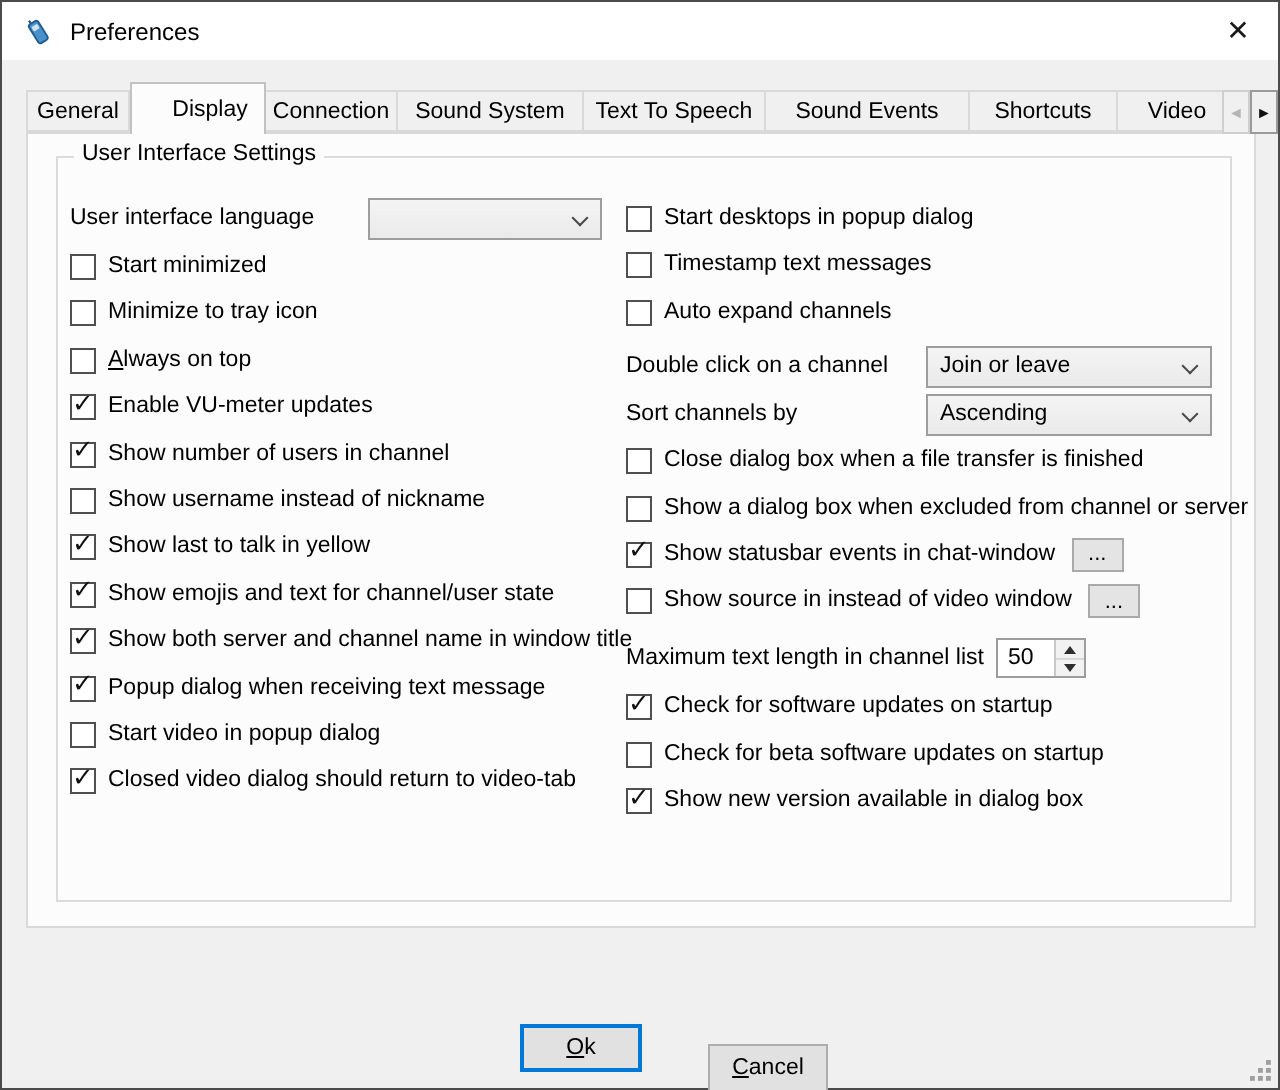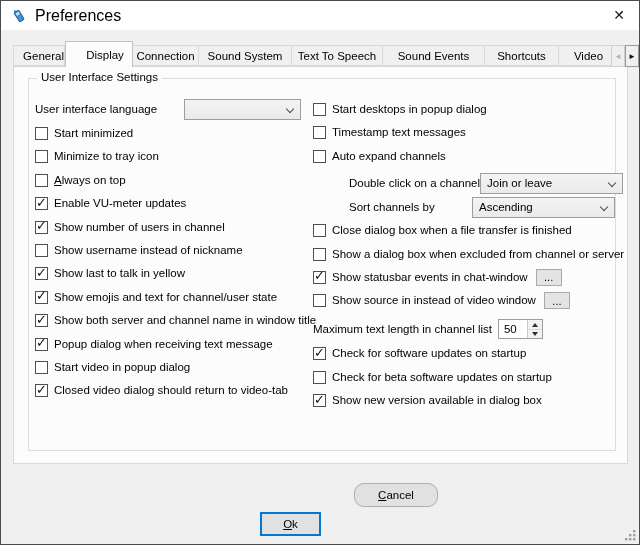--- a/index.html
+++ b/index.html
@@ -7,35 +7,35 @@
          font-family:"Liberation Sans","DejaVu Sans",sans-serif; font-size:11.5px; color:#000; }
   * { box-sizing:border-box; }
 
   .window { position:absolute; left:0; top:0; width:640px; height:545px;
             background:#f0f0f0; border:1px solid #4b4b4b; }
 
   
   .titlebar { position:absolute; left:0; top:0; right:0; height:29px; background:#ffffff;
               display:flex; align-items:center; }
   .appicon { margin:0 8px 0 10px; width:16px; height:16px; flex:none; }
-  .title { font-size:16px;text-align:right; }
+  .title { font-size:12px;text-align:right; }
   .closebox { position:absolute; right:0; top:0; width:40px; height:28px;
               display:flex; align-items:center; justify-content:center;
               font-size:14px; color:#1a1a1a; cursor:default; }
 
   
   .tabbar { position:absolute; left:12px; top:39px; width:600px; height:27px;
             display:flex; align-items:flex-end; overflow:hidden; z-index:3; }
   .tab { height:21px; margin-bottom:1px; background:#f0f0f0; border:1px solid #d9d9d9;
          display:flex; align-items:center; justify-content:center; white-space:nowrap;
          overflow:hidden; flex:none; }
   .tab + .tab { border-left:none; }
   .tab.active { height:26px; margin-bottom:0; background:#fcfcfc;
                 border:1px solid #c2c2c2; border-bottom:none; z-index:2; }
-  .tab:nth-of-type(1){min-width:52px;justify-content:flex-end;} .tab:nth-of-type(2){min-width:68px;padding-left:12px;}
+  .tab:nth-of-type(1){min-width:52px;} .tab:nth-of-type(2){min-width:68px;padding-left:12px;}
   .tab:nth-of-type(3){min-width:66px;} .tab:nth-of-type(4){min-width:93px;}
   .tab:nth-of-type(5){min-width:91px;} .tab:nth-of-type(6){min-width:102px;}
   .tab:nth-of-type(7){min-width:74px;} .tab:nth-of-type(8){min-width:60px;}
   .tabscroll { position:absolute; right:0; top:44px; width:28px; height:22px;
                display:flex; z-index:4; }
   .tsbtn { width:14px; height:22px; border:1px solid #cfcfcf; background:#f0f0f0;
            display:flex; align-items:center; justify-content:center; font-size:8px; padding:0; }
   .tsbtn.disabled { color:#b5b5b5; }
   .tsbtn.enabled  { color:#101010; border-color:#9a9a9a; }
 
@@ -71,21 +71,21 @@
   .cbl { white-space:nowrap; }
   .mnemonic .cbl { display:inline-block; }
   .mnemonic .cbl::first-letter { text-decoration:underline; }
 
   .dots { margin:-2px 0 -1px 8px; width:26px; height:17px; background:#e4e4e4;
           border:1px solid #a9a9a9; font-size:11px; line-height:12px; text-align:center;
           padding:0; flex:none; font-family:inherit; }
 
   .comborow { display:flex; height:21px; }
   .comborow .lbl { width:150px; }
-  .mb3 { margin-bottom:3px;margin-left:36px; } .mt6 { margin-top:6px; }
+  .mb3 { margin-bottom:3px; } .mt6 { margin-top:6px; }
 
   .spinrow { display:flex; align-items:center; height:20px; margin-top:11px; margin-bottom:8px; }
   .spinrow .lbl { margin-right:6px; line-height:20px; }
   .spin { position:relative; width:45px; height:20px; border:1px solid #9d9d9d;
           background:#fff; padding-left:5px; line-height:18px; flex:none; }
   .spinbtns { position:absolute; right:0; top:0; bottom:0; width:15px;
               border-left:1px solid #c9c9c9; background:#f2f2f2;
               display:flex; flex-direction:column; }
   .sb { flex:1; display:flex; align-items:center; justify-content:center; }
   .sb.up    { border-bottom:1px solid #d8d8d8; }
@@ -94,21 +94,21 @@
   .tri-down { width:0; height:0; border-left:3px solid transparent;
               border-right:3px solid transparent; border-top:4px solid #2e2e2e; }
 
   
   .btn { position:absolute; height:24px; background:#e1e1e1; border:1px solid #adadad;
          display:flex; align-items:center; justify-content:center; font-size:11.5px;
          font-family:inherit; padding:0; }
   .btn .t { display:inline-block; }
   .btn .t::first-letter { text-decoration:underline; }
   .btn.ok { left:259px; top:511px; width:61px; border:2px solid #0078d7; }
-  .btn.cancel { left:353px; top:482px; width:84px;border-radius:10px; }
+  .btn.cancel { left:353px; top:521px; width:60px; }
 
   .grip { position:absolute; right:3px; bottom:3px; }
 </style>
 </head>
 <body>
 
 <div class="window">
 
   <div class="titlebar">
     <svg class="appicon" viewBox="0 0 16 16">

